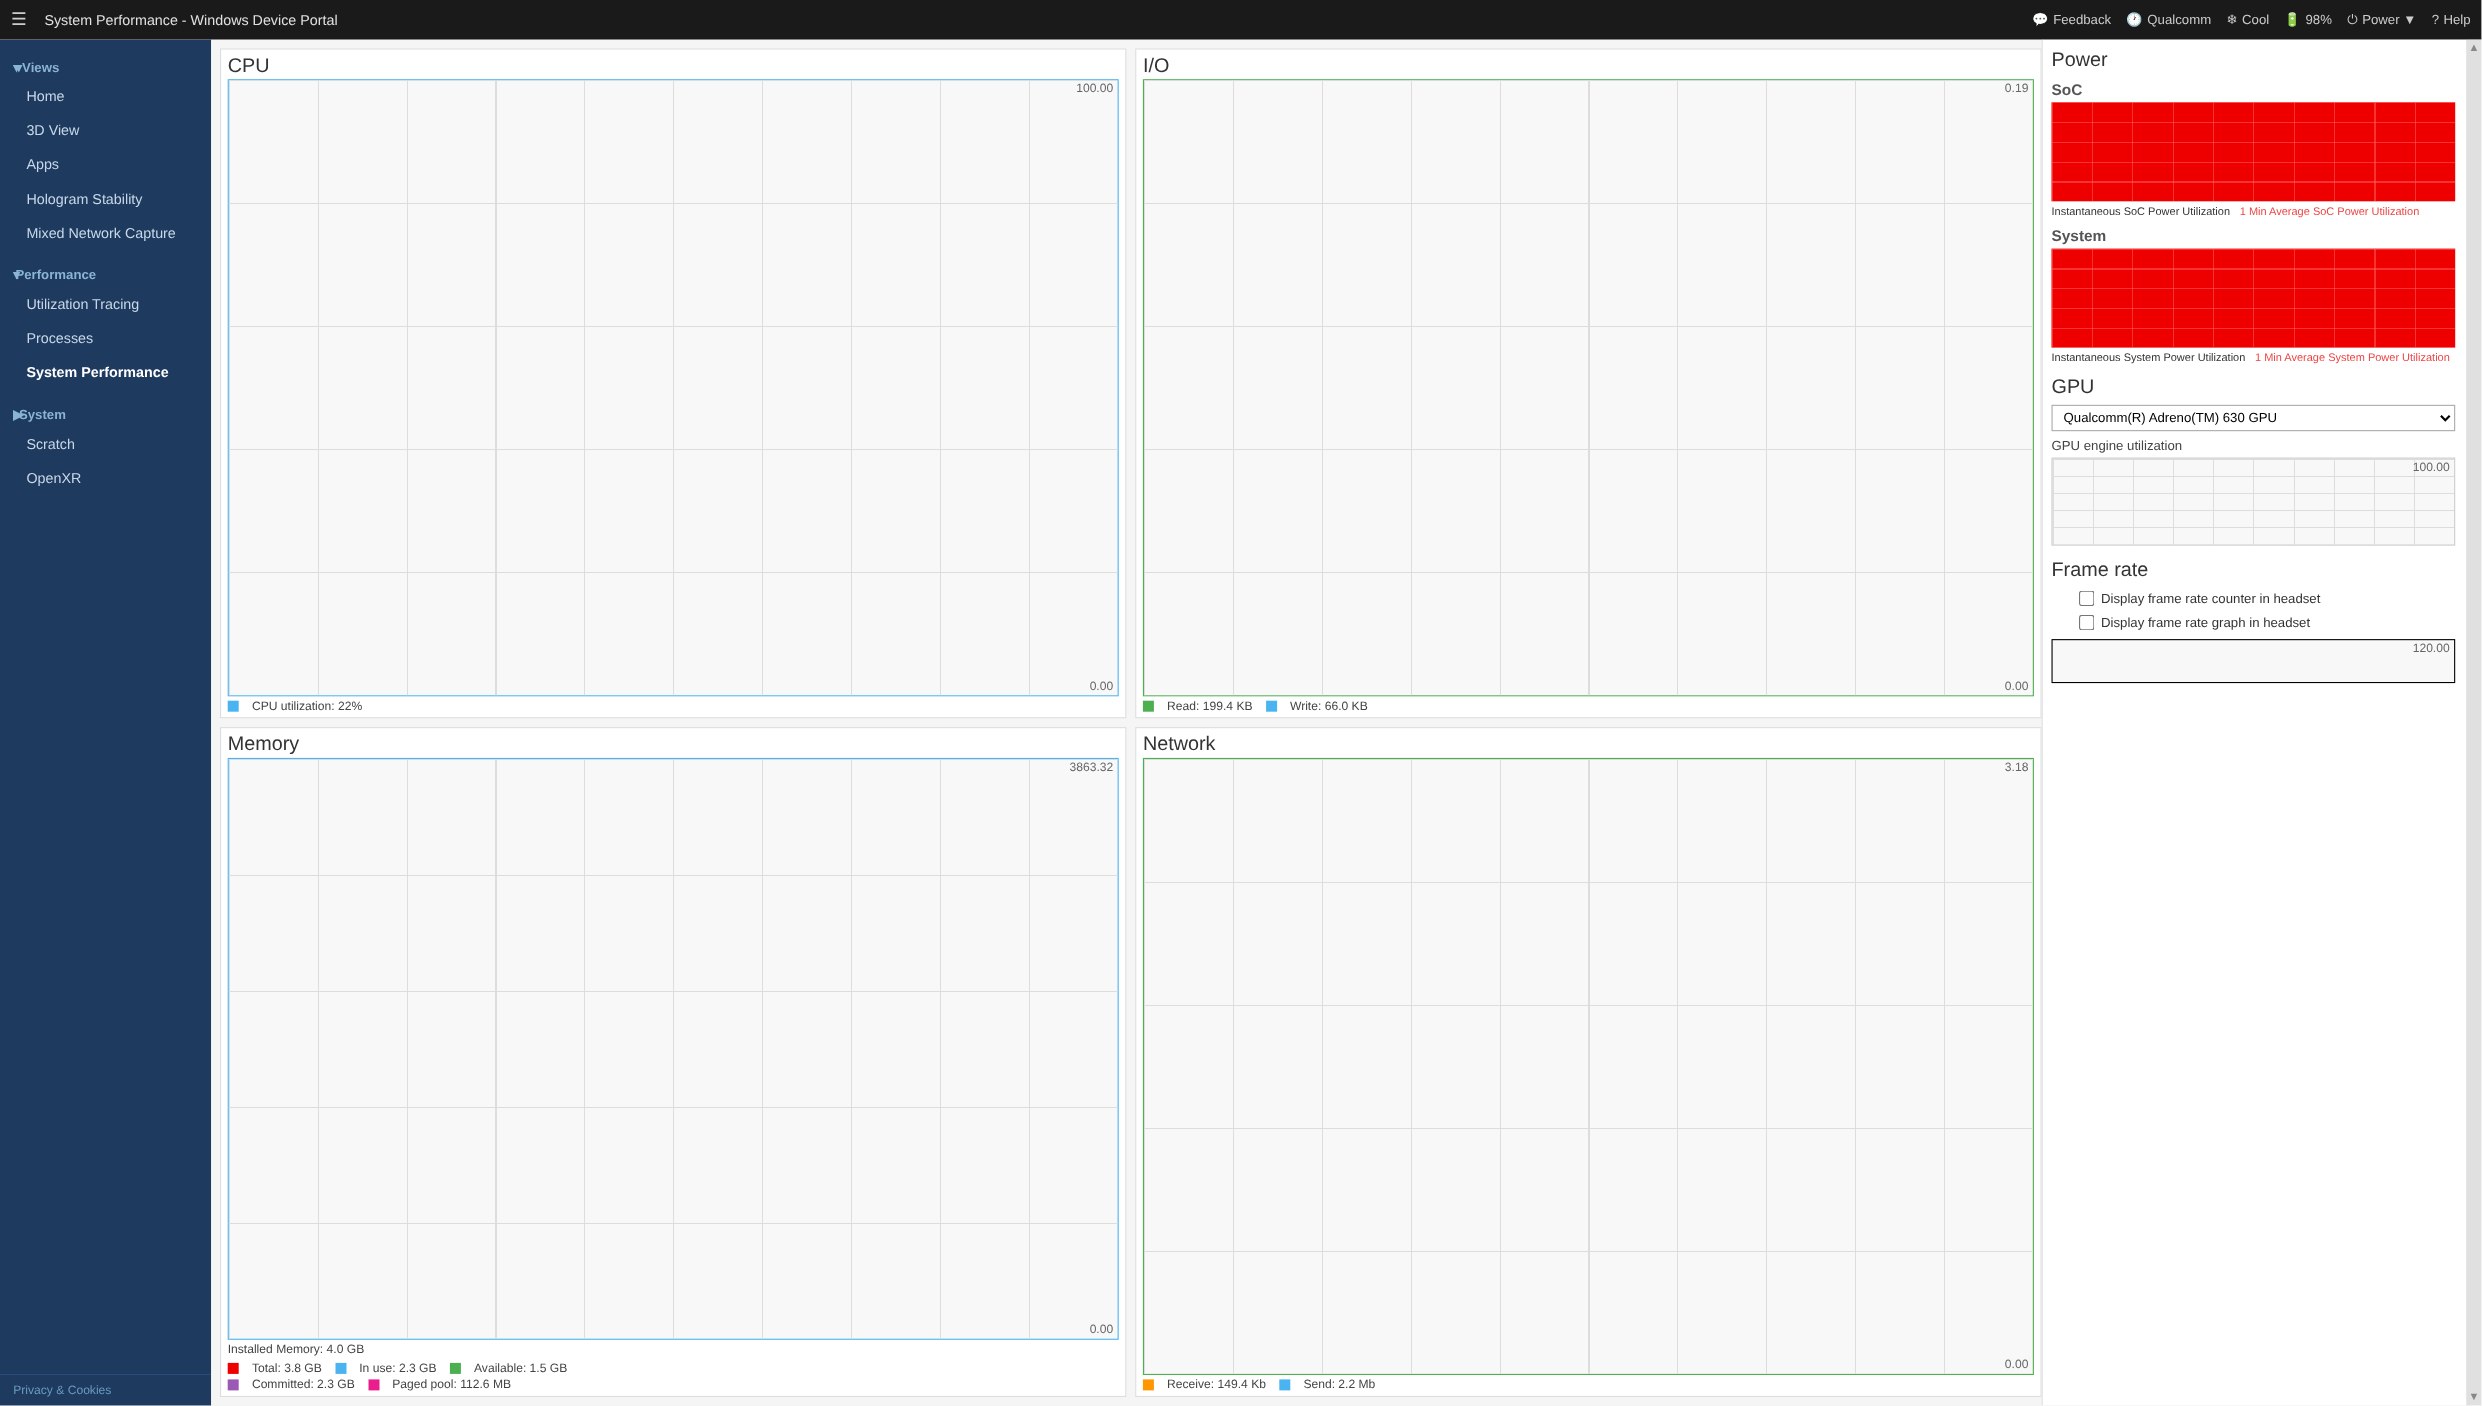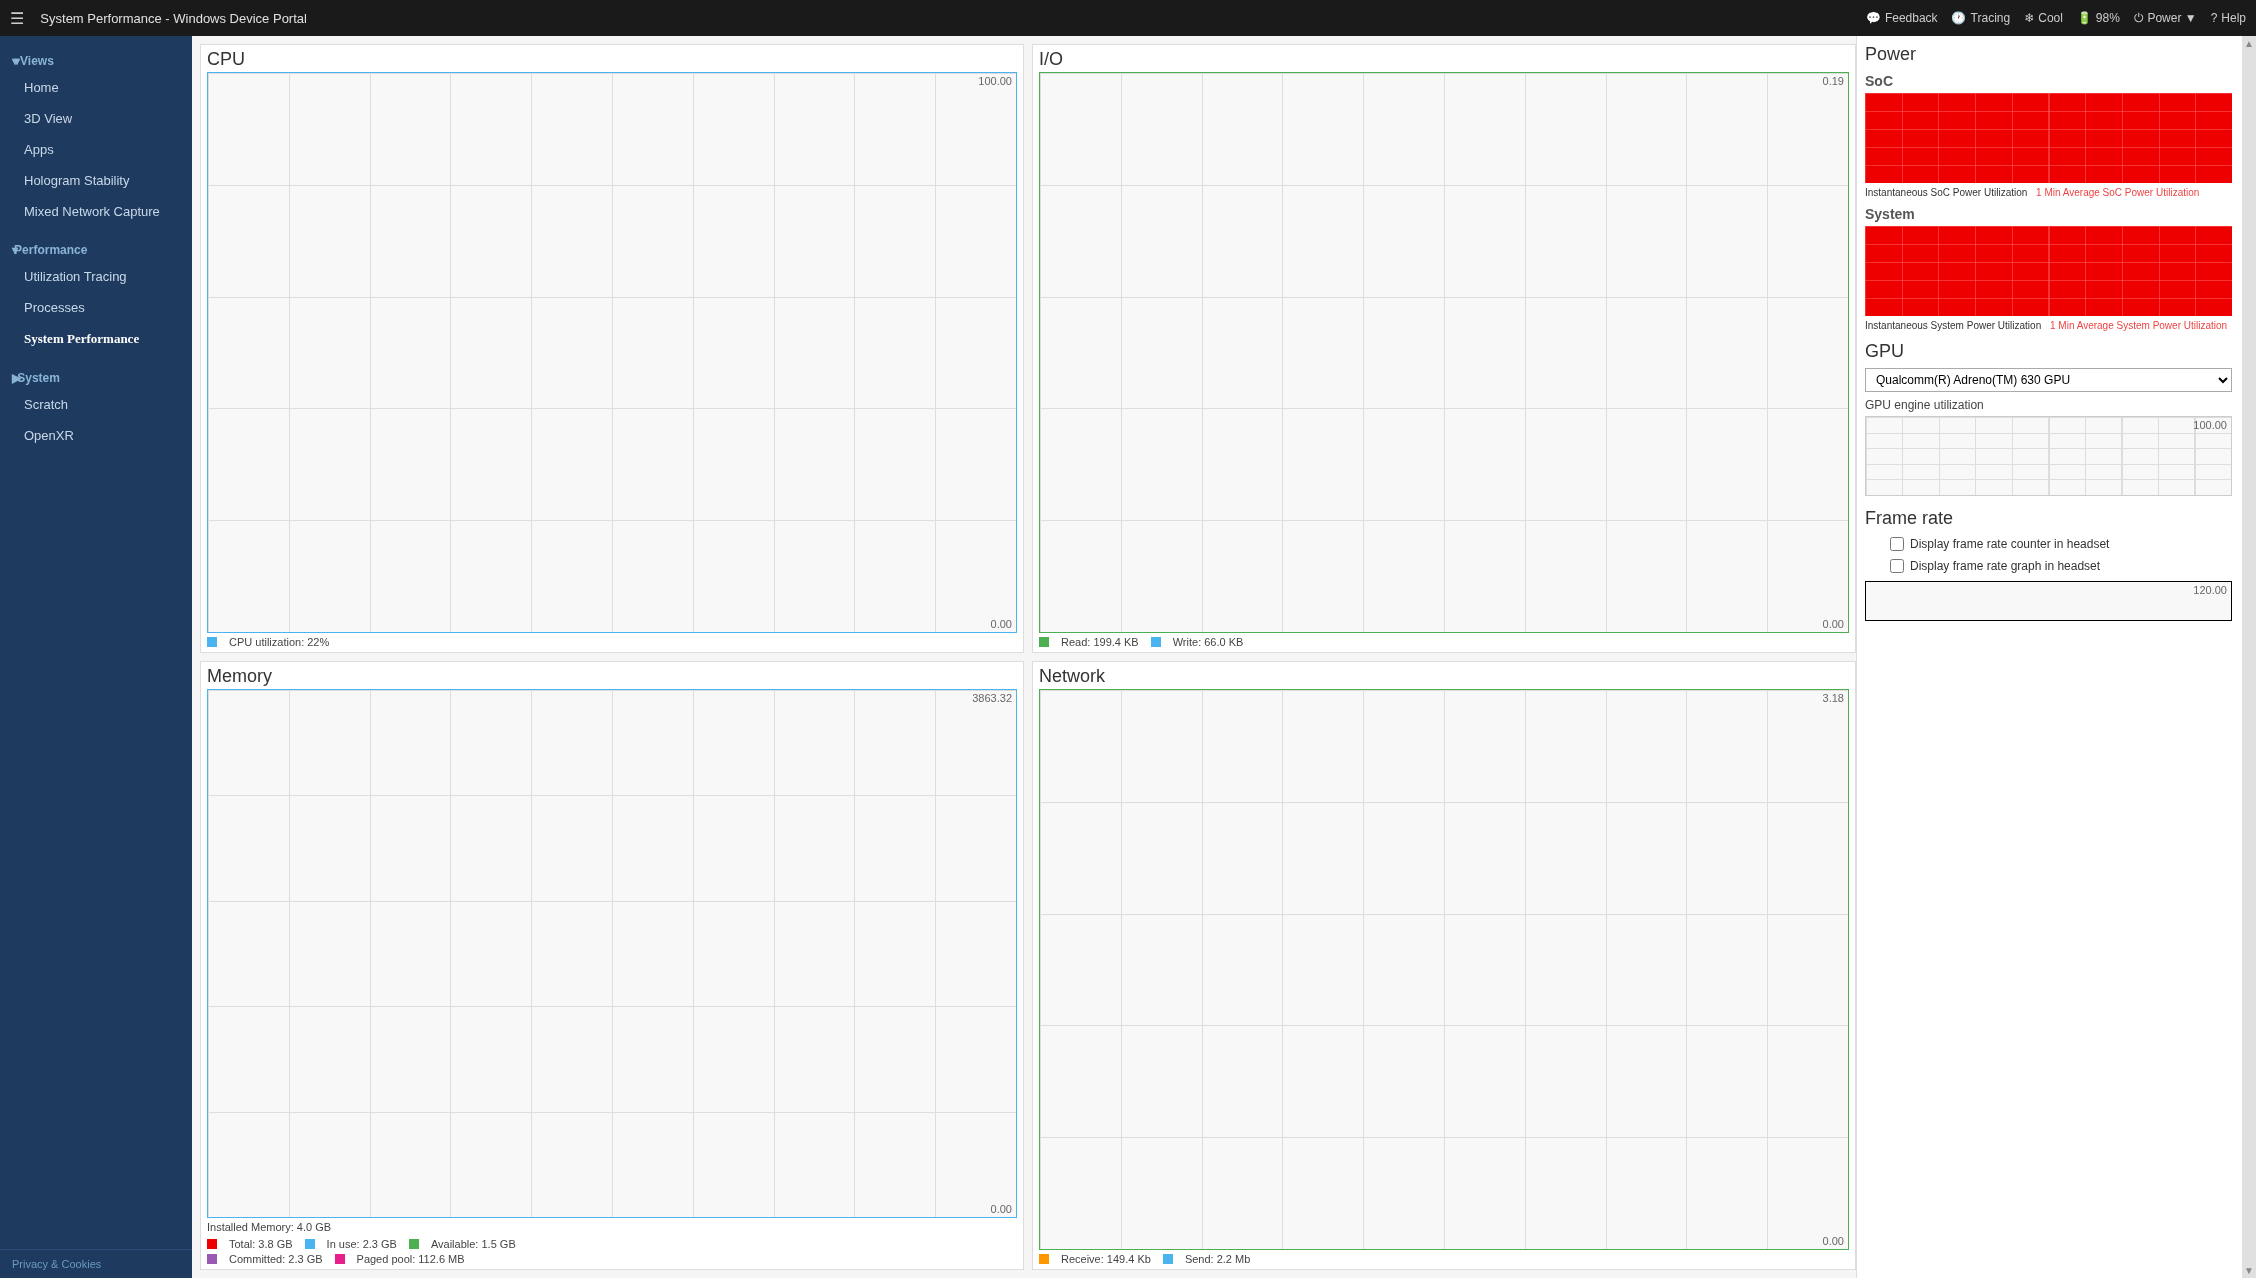--- a/index.html
+++ b/index.html
@@ -46,21 +46,21 @@
       align-items: center;
       gap: 4px;
     }
     .sidebar-item {
       padding: 8px 12px 8px 24px;
       cursor: pointer;
       color: #c8d8e8;
       font-size: 13px;
       transition: background 0.15s;
     }
-    .sidebar-item.active { color: #fff; font-weight: 600; font-family: Liberation Serif, serif; }
+    .sidebar-item.active { color: #fff; font-weight: 600; }
     .sidebar-footer {
       padding: 8px 12px;
       font-size: 11px;
       color: #6a9abf;
       cursor: pointer;
       border-top: 1px solid #2a4a7f;
     }
 
     
     #content {
@@ -262,21 +262,21 @@
 <div id="topbar">
   <span class="menu-icon">☰</span>
   <span class="title">System Performance - Windows Device Portal</span>
   <div class="top-actions">
     <span>
       <span>💬</span>
       <span>Feedback</span>
     </span>
     <span>
       <span>🕐</span>
-      <span>Tracing</span>
+      <span>Qualcomm</span>
     </span>
     <span>
       <span>❄</span>
       <span>Cool</span>
     </span>
     <span>
       <span>🔋</span>
       <span>98%</span>
     </span>
     <span>

